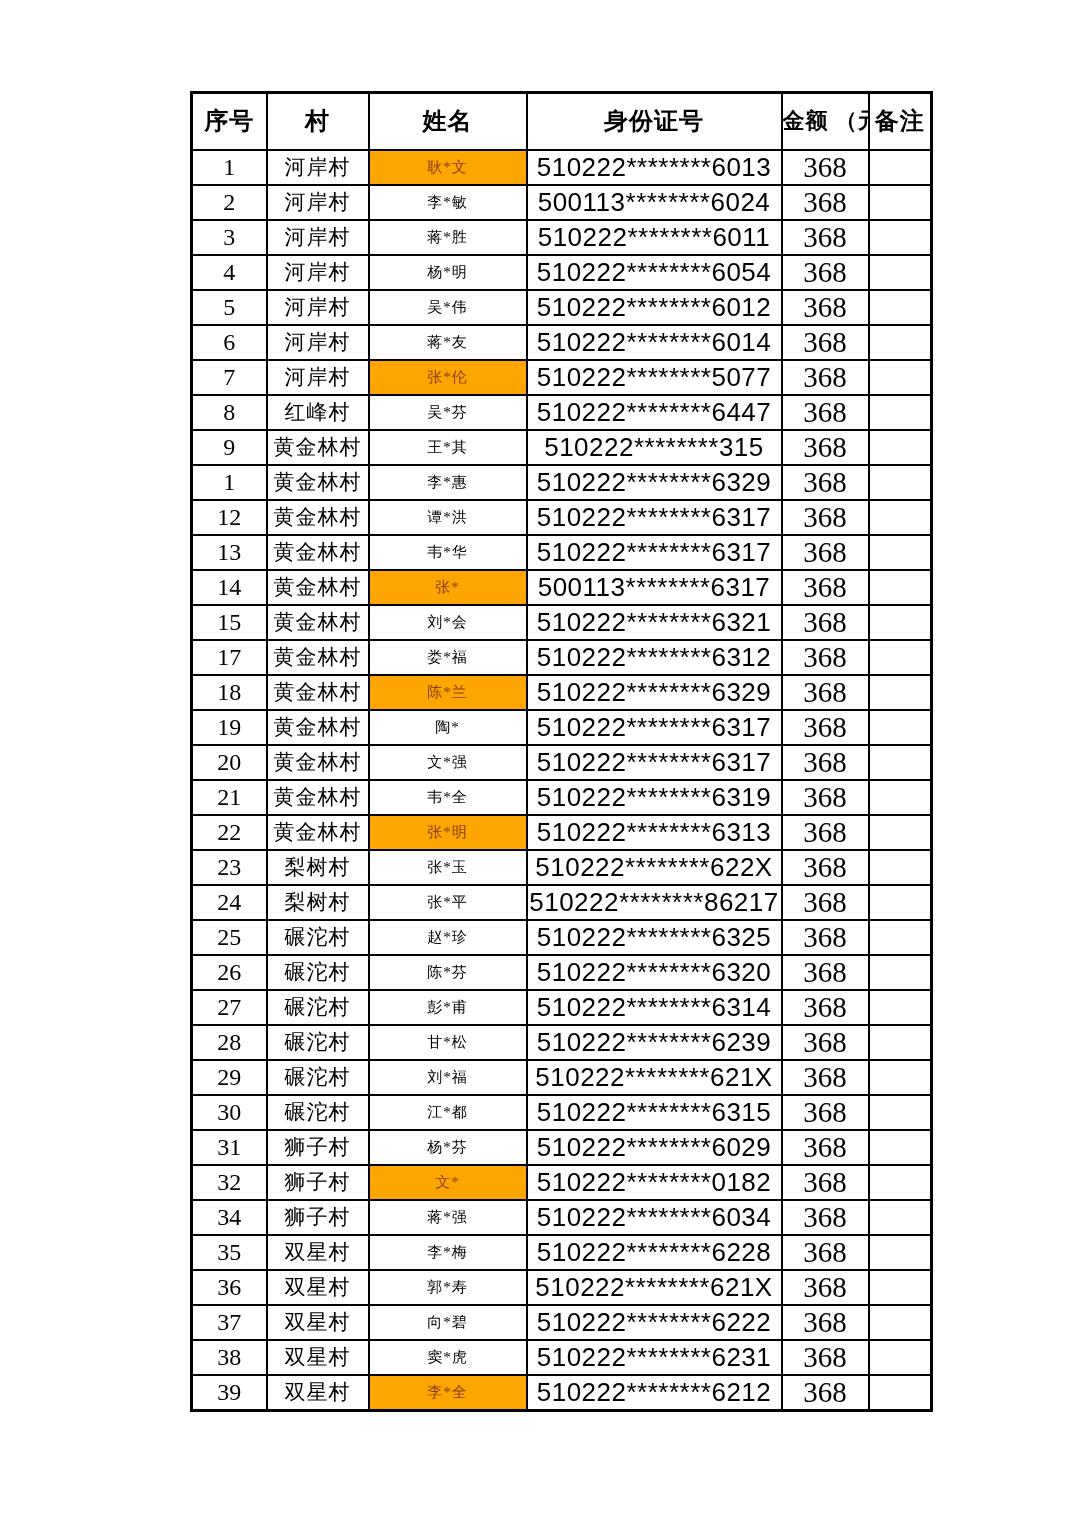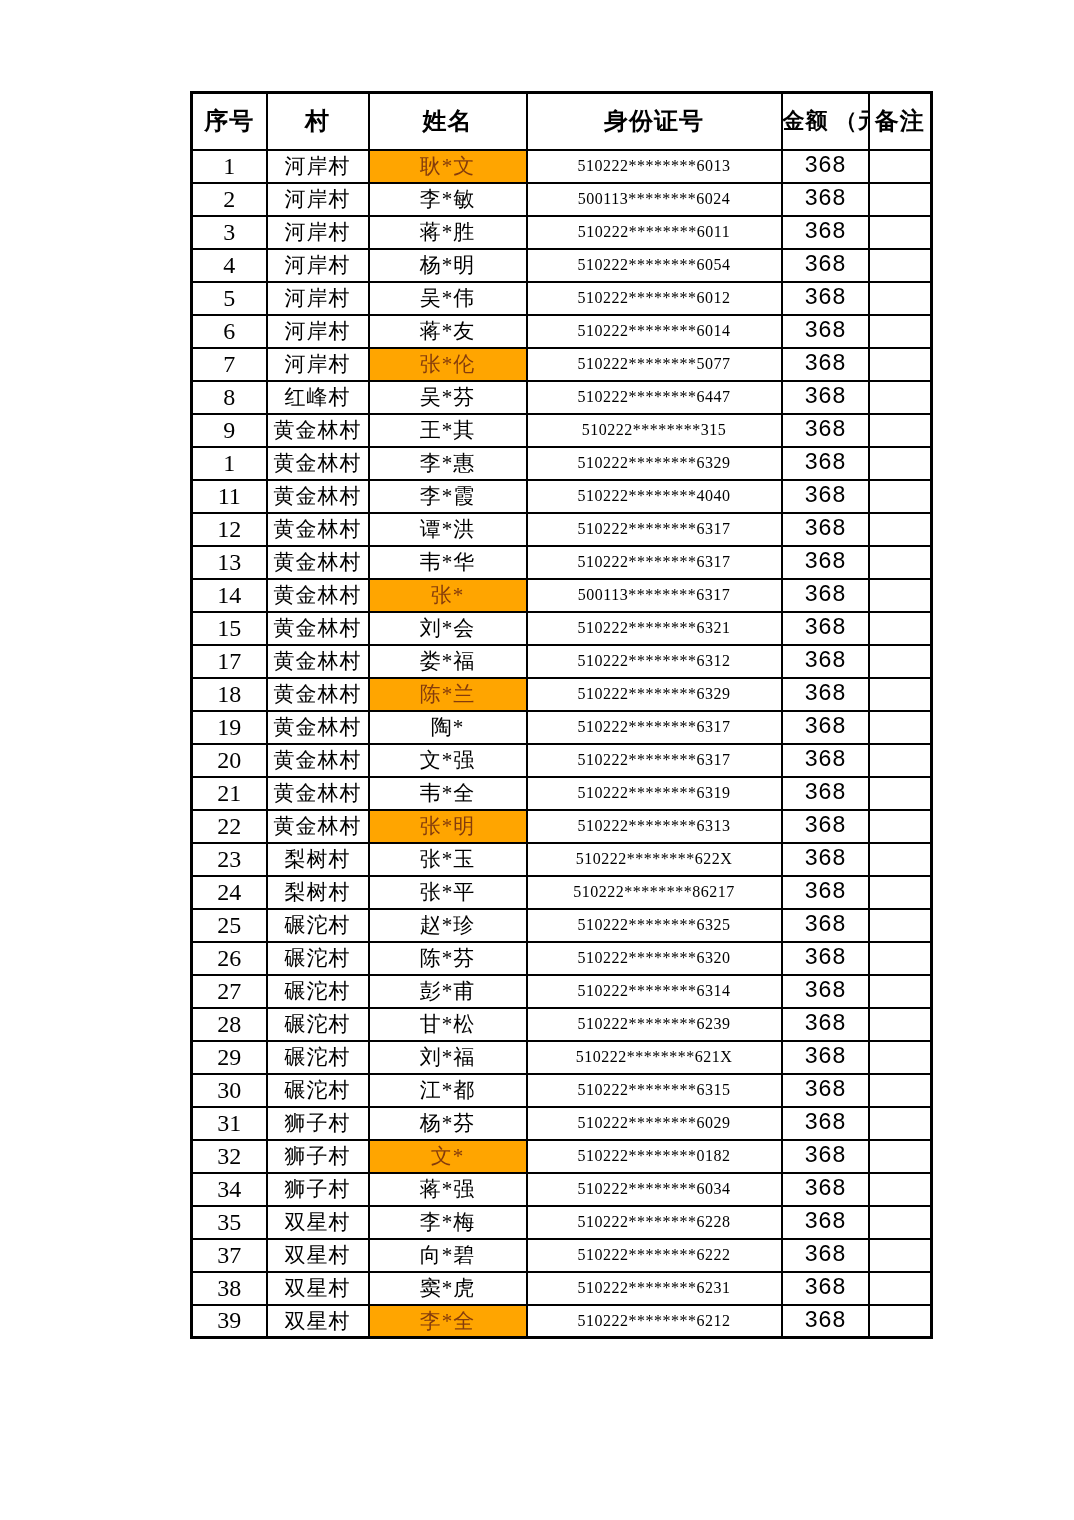--- a/index.html
+++ b/index.html
@@ -33,23 +33,23 @@
   tbody tr { height: 33px; }
   th {
     font-weight: bold;
     font-size: 24px;
     letter-spacing: 1px;
     line-height: 1.1;
   }
   th.col-amount { white-space: pre-line; font-size: 22px; }
   td.col-no { font-size: 24px; font-family: "Liberation Serif", serif; }
   td.col-village { font-size: 21px; letter-spacing: 1px; border-radius: 8px; }
-  td.col-name { font-size: 21px; letter-spacing: 1px; }
-  td.col-id { font-size: 16px; font-family: Liberation Serif, serif; letter-spacing: 0.5px; }
-  td.col-amount { font-size: 23px; font-family: Liberation Mono, monospace; }
+  td.col-name { font-size: 15px; letter-spacing: 1px; }
+  td.col-id { font-size: 26px; font-family: Liberation Sans, sans-serif; letter-spacing: 0.5px; }
+  td.col-amount { font-size: 29px; font-family: Liberation Serif, serif; }
   td.col-name.highlight {
     background: var(--hl-bg, #FFA500);
     color: var(--hl-fg, #843C0C);
   }
 </style>
 </head>
 <body>
 
 <div class="page">
   <table class="roster">
@@ -147,28 +147,20 @@
         </tr>
         <tr>
           <td class="col-no">1</td>
           <td class="col-village">黄金林村</td>
           <td class="col-name">李*惠</td>
           <td class="col-id">510222********6329</td>
           <td class="col-amount">368</td>
           <td class="col-note"></td>
         </tr>
         <tr>
-          <td class="col-no">11</td>
-          <td class="col-village">黄金林村</td>
-          <td class="col-name">李*霞</td>
-          <td class="col-id">510222********4040</td>
-          <td class="col-amount">368</td>
-          <td class="col-note"></td>
-        </tr>
-        <tr>
           <td class="col-no">12</td>
           <td class="col-village">黄金林村</td>
           <td class="col-name">谭*洪</td>
           <td class="col-id">510222********6317</td>
           <td class="col-amount">368</td>
           <td class="col-note"></td>
         </tr>
         <tr>
           <td class="col-no">13</td>
           <td class="col-village">黄金林村</td>
@@ -327,20 +319,28 @@
           <td class="col-name">蒋*强</td>
           <td class="col-id">510222********6034</td>
           <td class="col-amount">368</td>
           <td class="col-note"></td>
         </tr>
         <tr>
           <td class="col-no">35</td>
           <td class="col-village">双星村</td>
           <td class="col-name">李*梅</td>
           <td class="col-id">510222********6228</td>
+          <td class="col-amount">368</td>
+          <td class="col-note"></td>
+        </tr>
+        <tr>
+          <td class="col-no">36</td>
+          <td class="col-village">双星村</td>
+          <td class="col-name">郭*寿</td>
+          <td class="col-id">510222********621X</td>
           <td class="col-amount">368</td>
           <td class="col-note"></td>
         </tr>
         <tr>
           <td class="col-no">37</td>
           <td class="col-village">双星村</td>
           <td class="col-name">向*碧</td>
           <td class="col-id">510222********6222</td>
           <td class="col-amount">368</td>
           <td class="col-note"></td>

